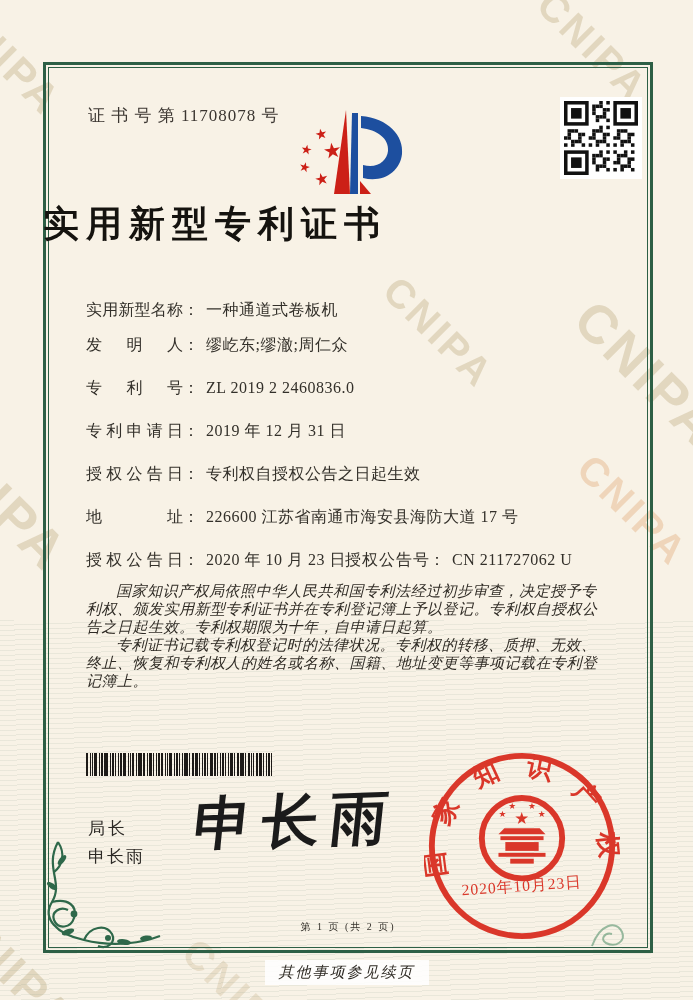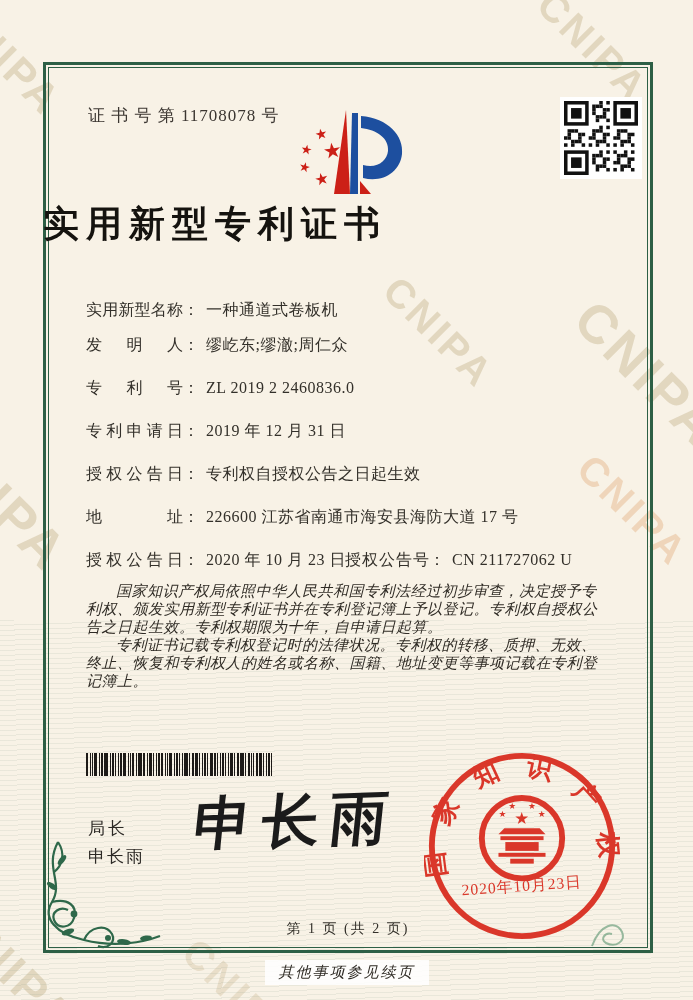--- a/index.html
+++ b/index.html
@@ -53,21 +53,21 @@
   .sig-role{position:absolute;left:88px;top:817px;font-size:17px;letter-spacing:3px;color:#2c2925;}
   .sig-name{position:absolute;left:88px;top:845px;font-size:17px;letter-spacing:2px;color:#2c2925;}
   .autograph{position:absolute;left:198px;top:786px;font-size:58px;font-weight:600;color:#1b1b1b;
     letter-spacing:10px;transform:rotate(-2deg) skewX(-8deg);transform-origin:left top;white-space:nowrap;}
 
   .seal{position:absolute;left:424px;top:748px;mix-blend-mode:multiply;opacity:0.93;z-index:4;}
   .squiggle{position:absolute;left:590px;top:916px;opacity:0.55;z-index:4;}
   .ornament{position:absolute;left:28px;top:840px;z-index:4;}
 
   .pageinfo{position:absolute;left:43px;top:920px;width:610px;text-align:center;
-    font-size:14px;letter-spacing:2px;color:#33302a;}
+    font-size:10px;letter-spacing:2px;color:#33302a;}
   .footnote-wrap{position:absolute;left:0;top:960px;width:693px;text-align:center;}
   .footnote{display:inline-block;padding:3px 14px;background:rgba(255,255,255,0.85);
     font-size:15px;font-style:italic;letter-spacing:2px;color:#2f2b25;}
 </style>
 </head>
 <body>
 
 <div class="page">
 
   <div class="wm w1">CNIPA</div>

